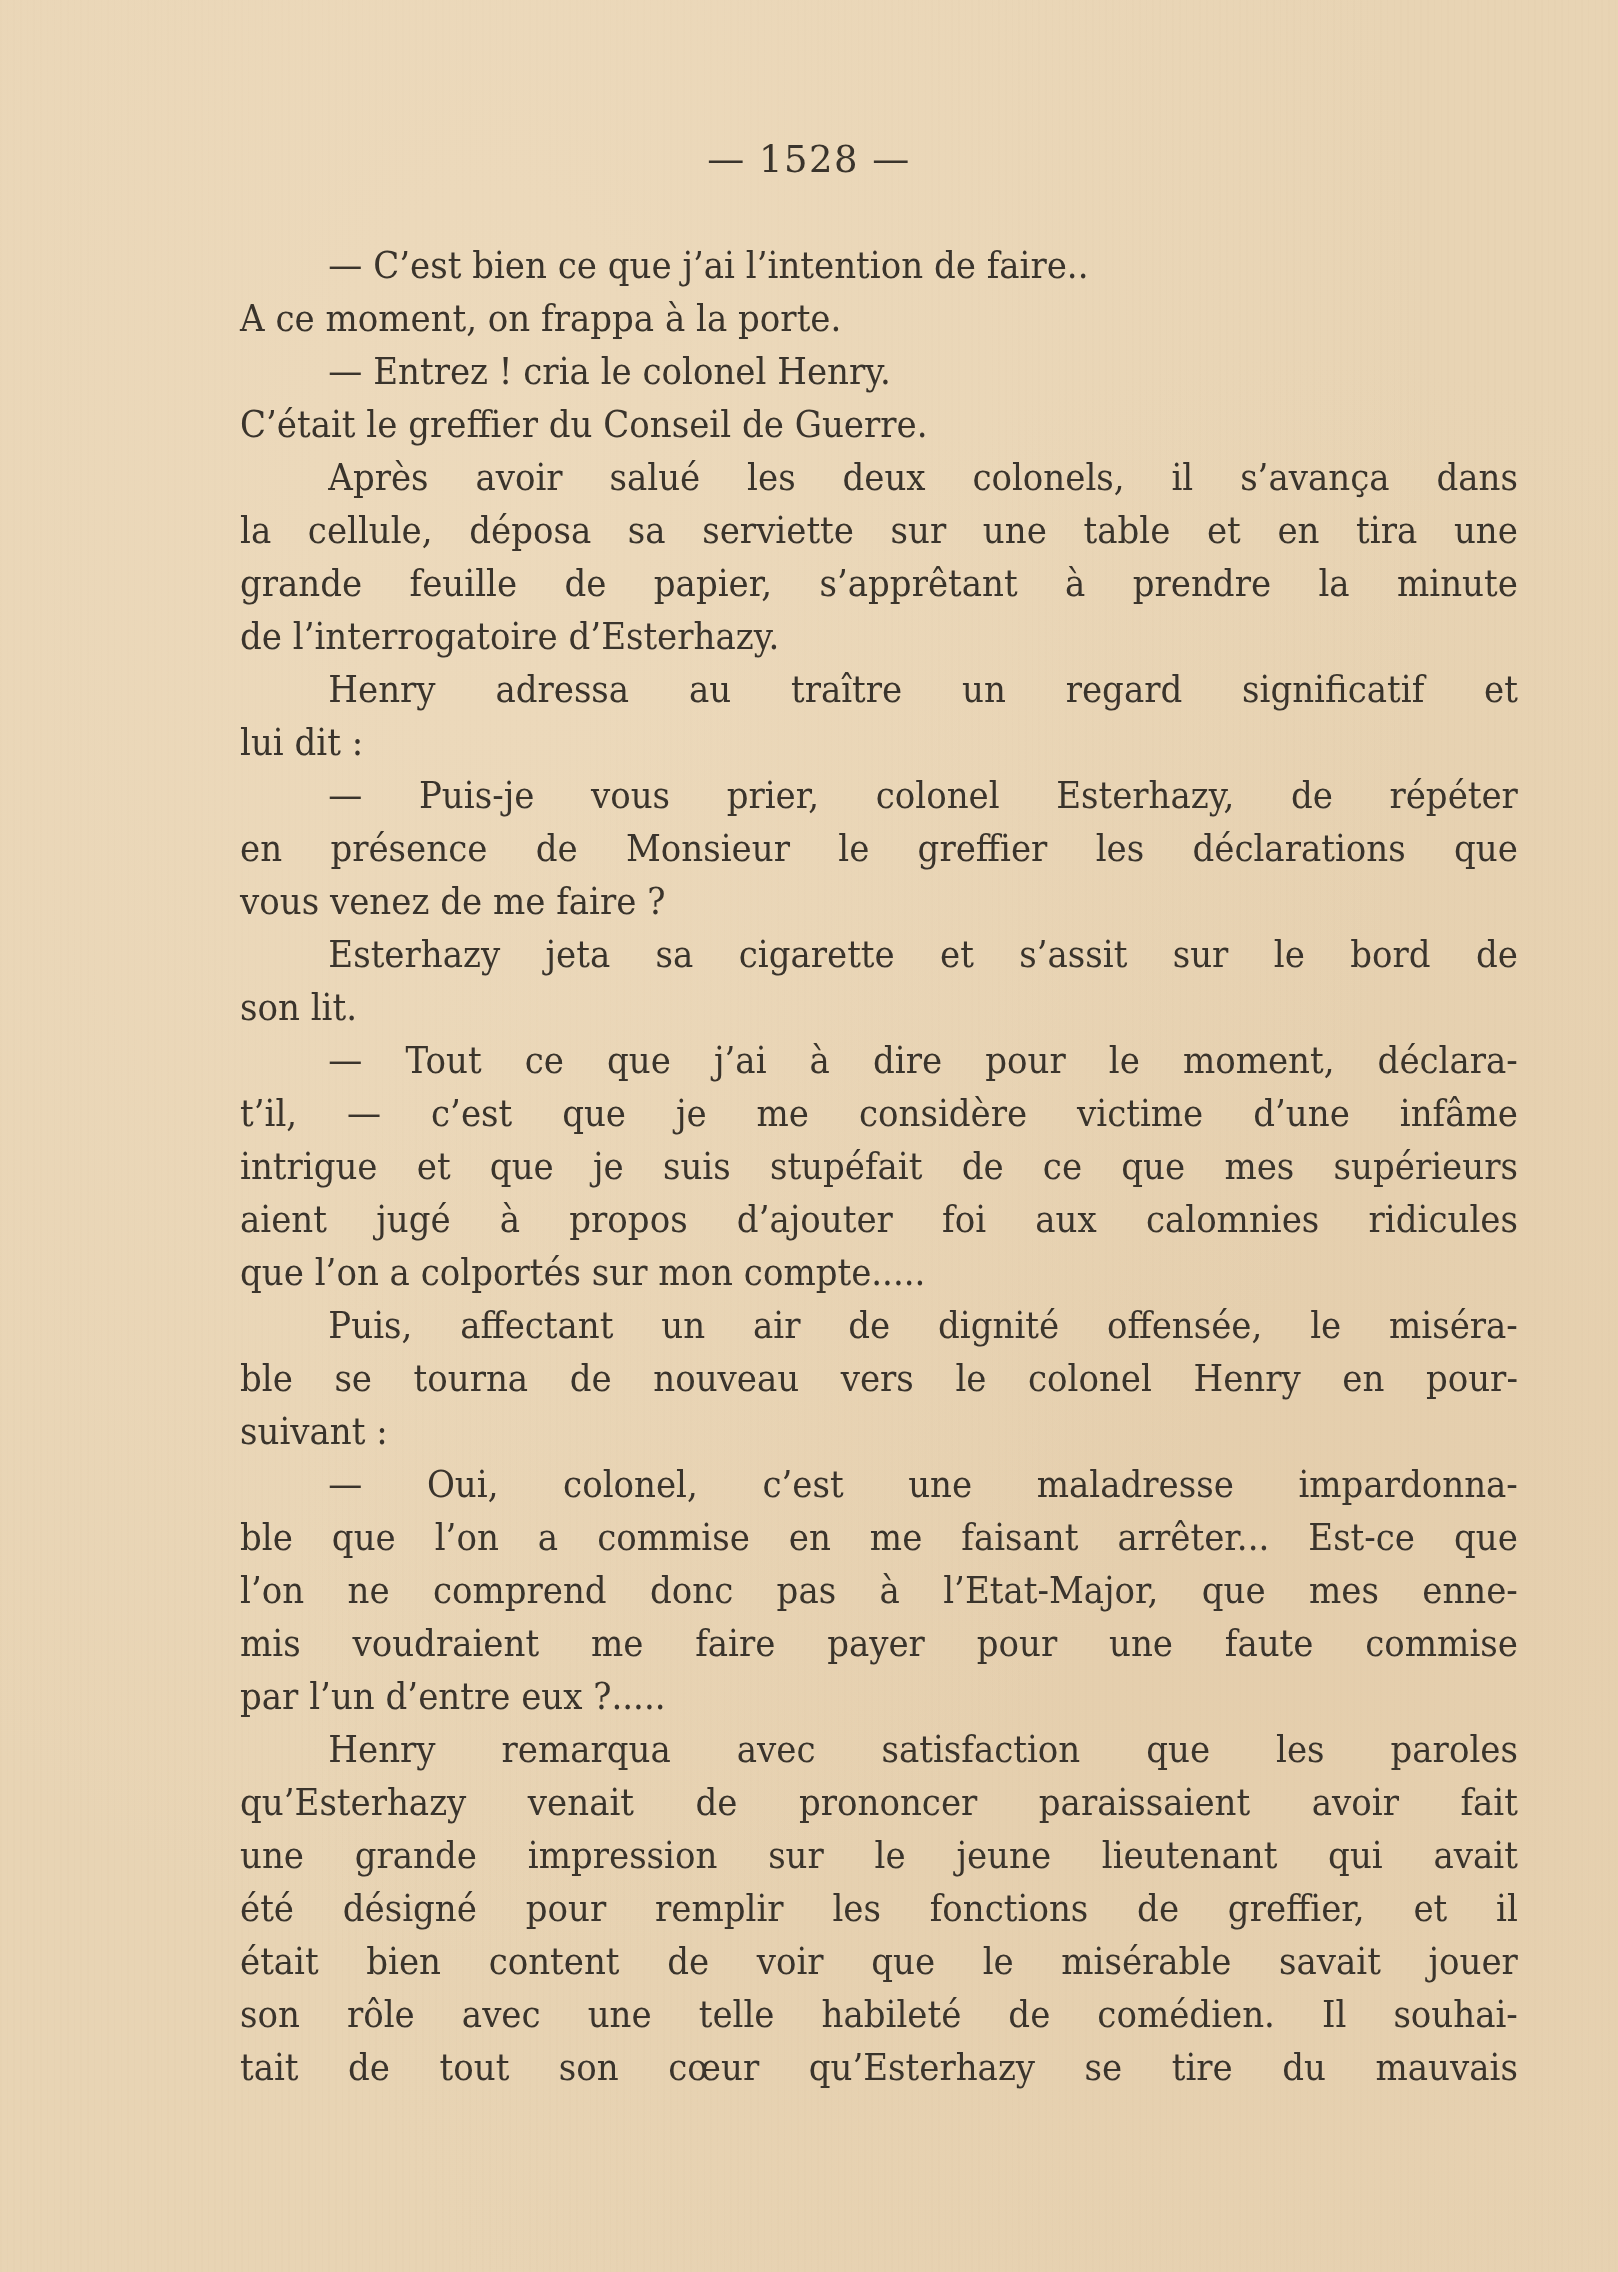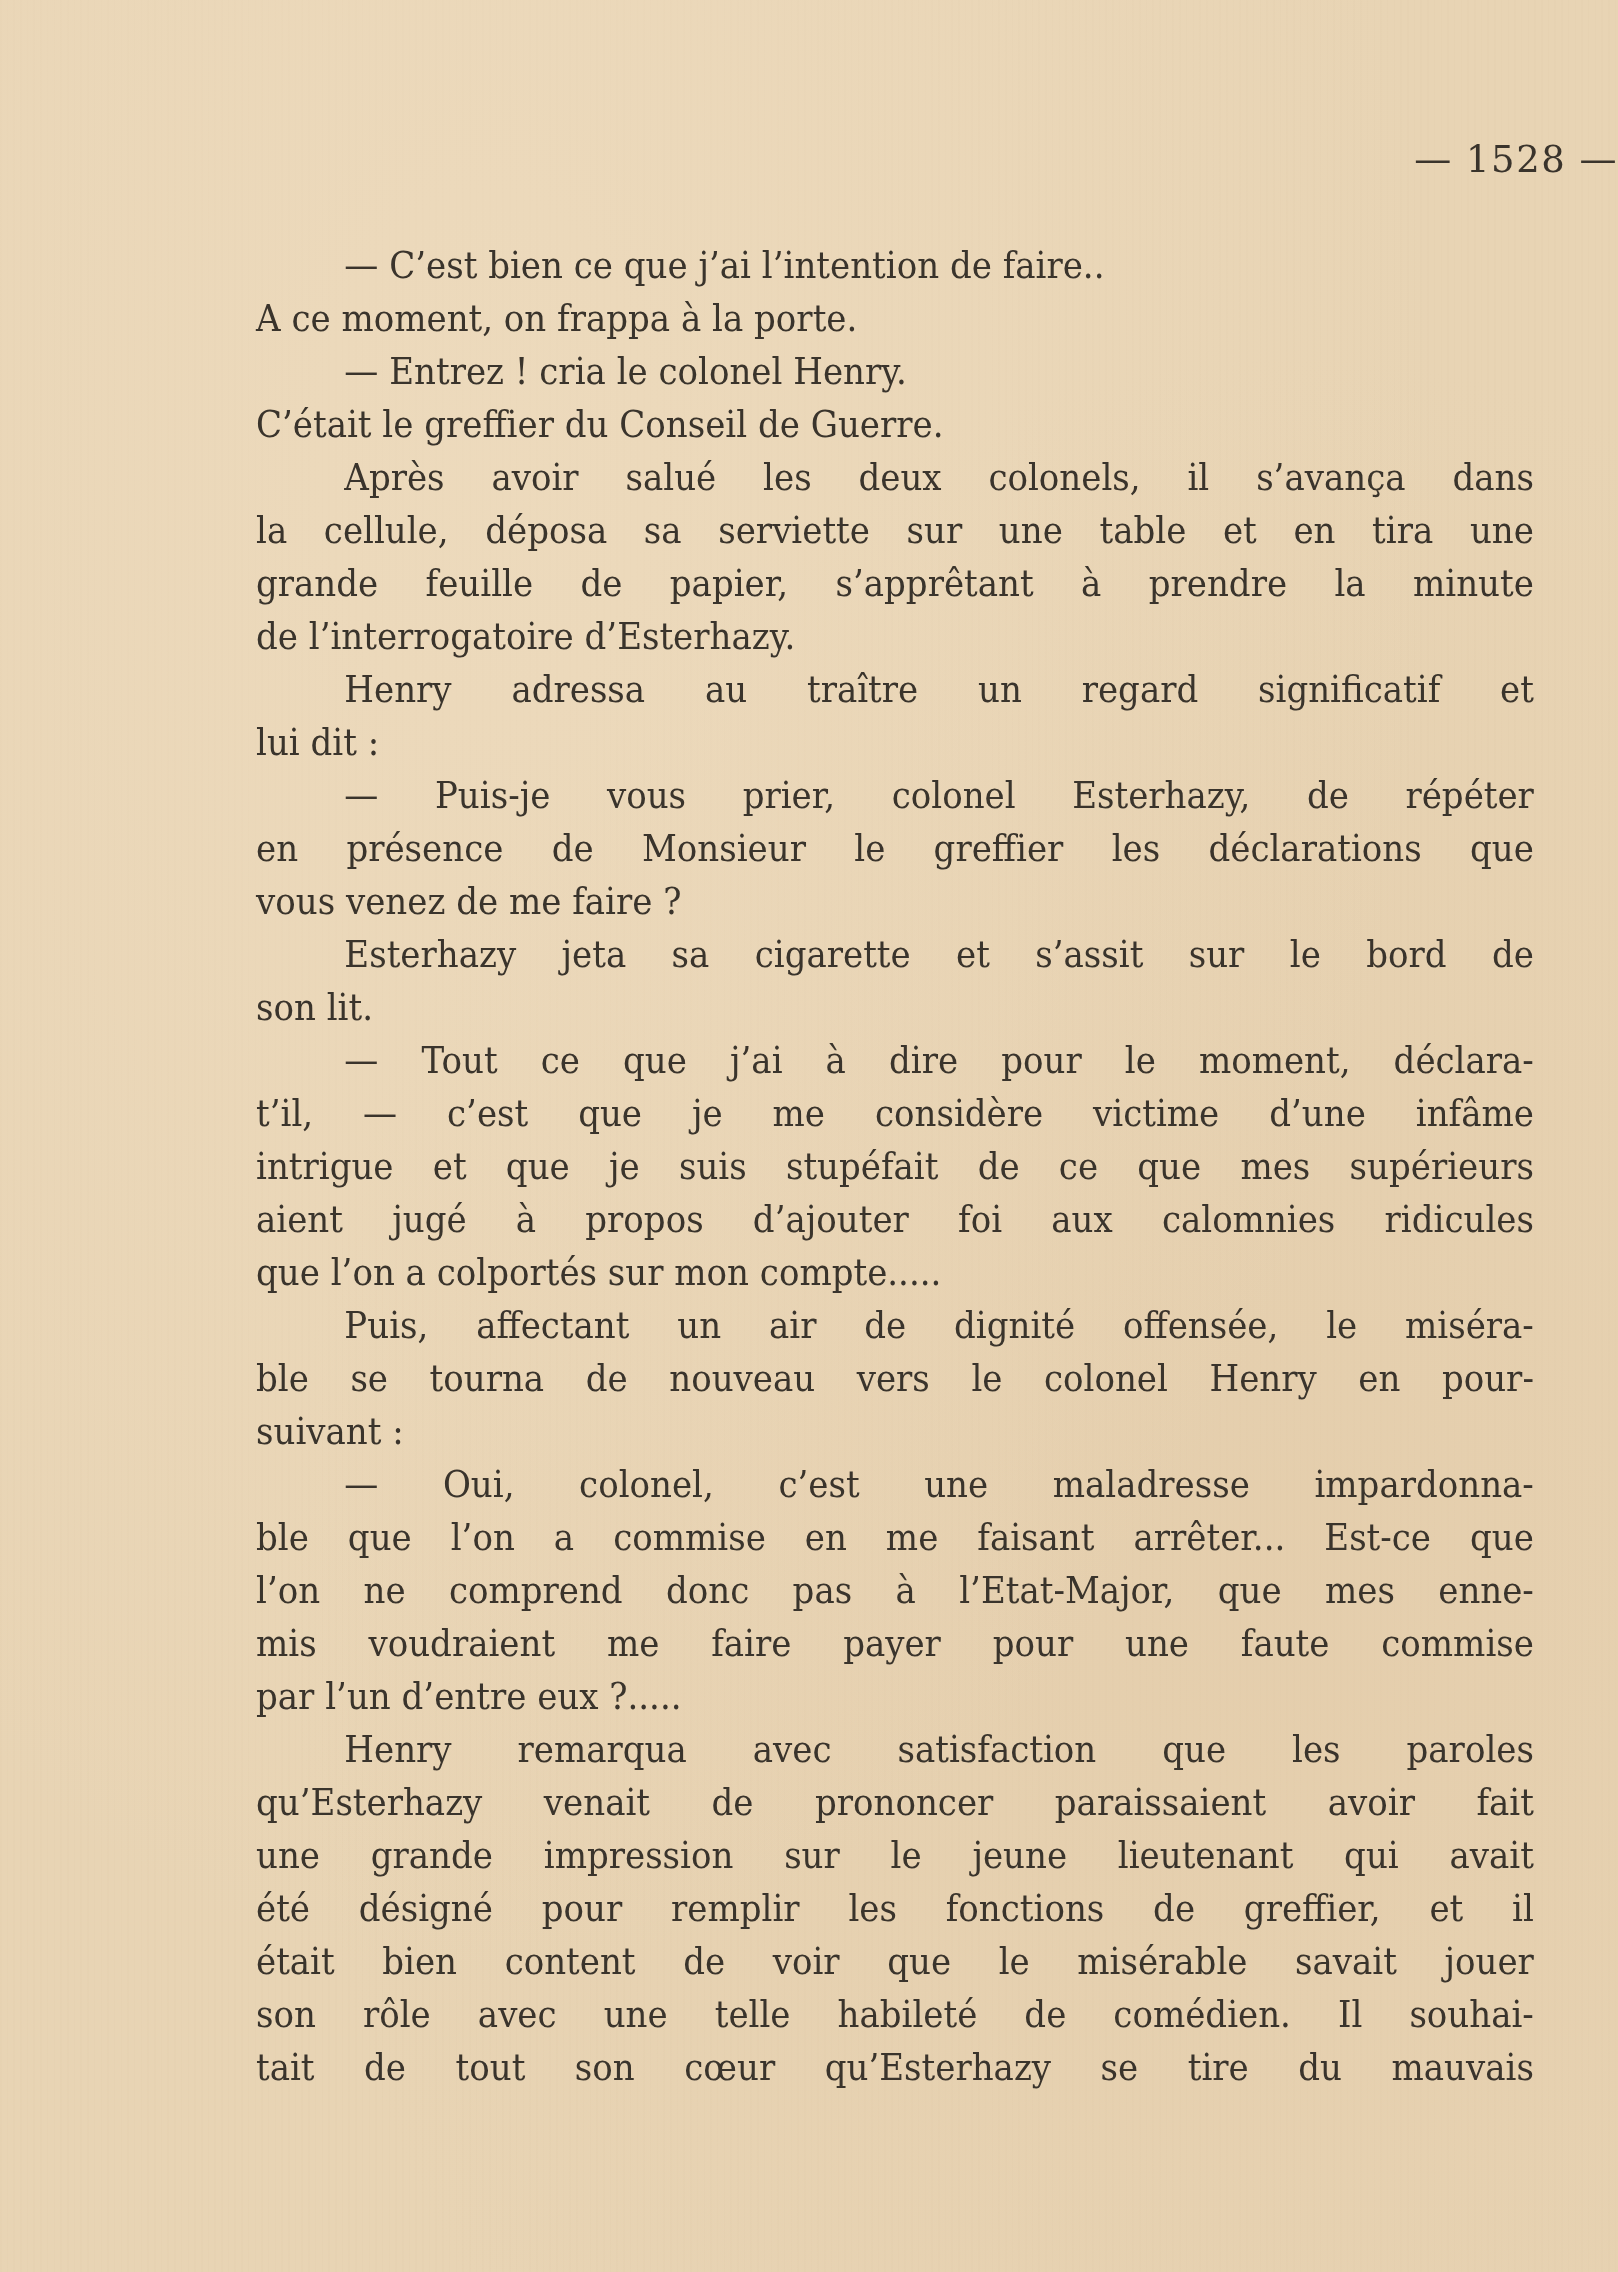--- a/index.html
+++ b/index.html
@@ -17,29 +17,29 @@
       position: relative;
       overflow: hidden;
       font-family: "DejaVu Serif", "Liberation Serif", serif;
       color: #3a342c;
     }
     .page-number {
       position: absolute;
       top: 138px;
       left: 0;
       width: 1618px;
-      text-align: right;
+      text-align: center;
       font-size: 37px;
       letter-spacing: 1.5px;
       color: #3a342c;
     }
     .text-block {
       position: absolute;
       top: 239px;
-      left: 256px;
+      left: 240px;
       width: 1278px;
     }
     .line {
       height: 53px;
       line-height: 53px;
       font-size: 37px;
       white-space: nowrap;
       transform: scaleX(0.92);
       transform-origin: left center;
     }

